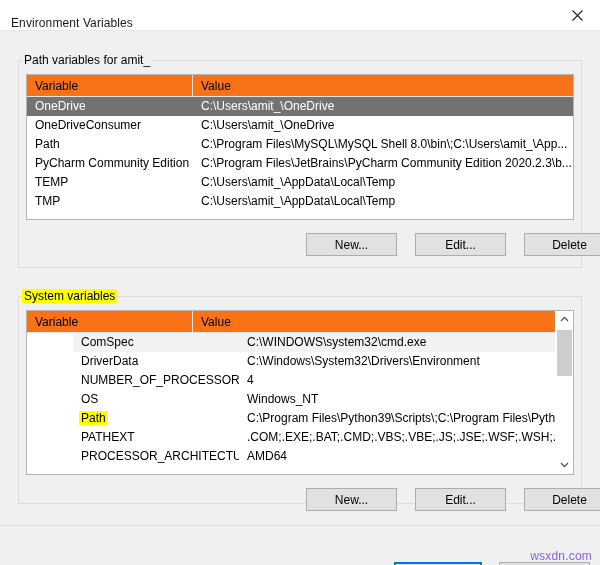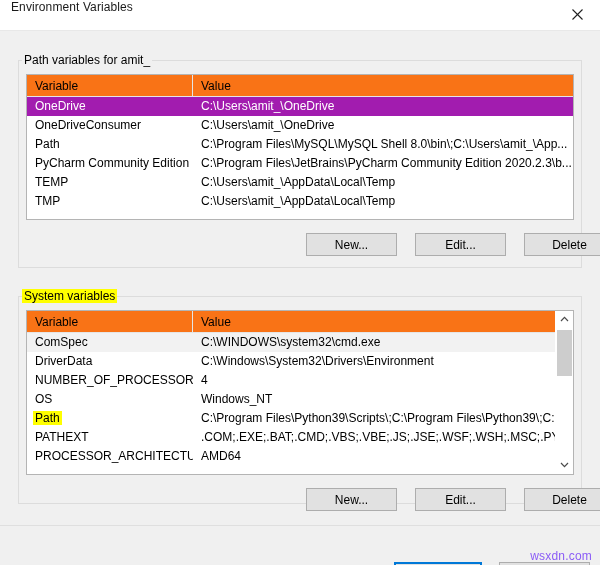--- a/index.html
+++ b/index.html
@@ -16,21 +16,21 @@
     overflow: hidden;
     position: relative;
     -webkit-font-smoothing: antialiased;
   }
 
   
   .titlebar {
     height: 30px;
     background: #ffffff;
     display: flex;
-    align-items: flex-start;
+    align-items: flex-end;
     justify-content: space-between;
     border-bottom: 1px solid #e8e8e8;
   }
   .titlebar-text {
     padding-left: 11px;
     font-size: 12px;
     color: #1a1a1a;
     letter-spacing: 0.1px;
   }
   .close-btn {
@@ -120,21 +120,21 @@
     overflow: hidden;
     text-overflow: clip;
     white-space: nowrap;
     font-size: 12px;
     line-height: 19px;
     padding-left: 8px;
   }
   .lv-row .cell.var { width: 166px; flex: 0 0 166px; }
   .lv-row .cell.val { flex: 1 1 auto; }
   .lv-row.selected {
-    background: #a21caf;
+    background: #737373;
     color: #ffffff;
     justify-content: center;
   }
   .lv-row.hover {
     background: #f2f2f2;
   }
   .cell-hl {
     background: #ffff00;
     padding: 0 2px;
     margin-left: -2px;
@@ -289,21 +289,21 @@
 
   <div class="group" style="left:18px; top:258px; width:564px; height:215px;">
     <div class="group-label hl">System variables</div>
     <div class="group-frame"></div>
 
     <div class="listview" style="left:8px; top:21px; width:548px; height:165px;">
       <div class="lv-header">
         <div class="col var">Variable</div>
         <div class="col val">Value</div>
       </div>
-      <div class="lv-rows" style="margin-right:17px;">
+      <div class="lv-rows" style="margin-right:17px;margin-left:46px;">
         <div class="lv-row hover">
           <div class="cell var">ComSpec</div>
           <div class="cell val">C:\WINDOWS\system32\cmd.exe</div>
         </div>
         <div class="lv-row">
           <div class="cell var">DriverData</div>
           <div class="cell val">C:\Windows\System32\Drivers\Environment</div>
         </div>
         <div class="lv-row">
           <div class="cell var">NUMBER_OF_PROCESSORS</div>

